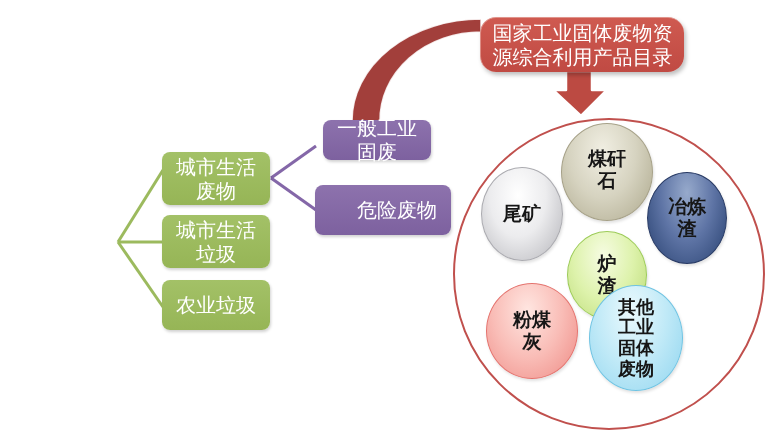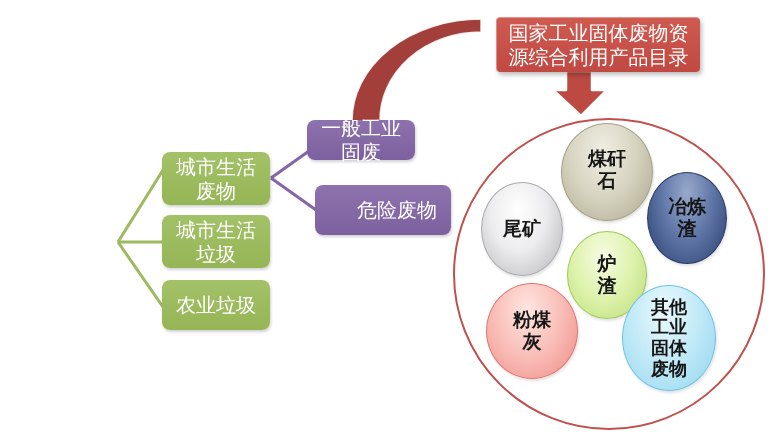--- a/index.html
+++ b/index.html
@@ -15,57 +15,57 @@
     white-space:pre-line;line-height:1.2;font-size:20px;
     box-shadow:1px 2px 3px rgba(0,0,0,0.18);
   }
   .node-blue{left:8px;top:218px;width:109px;height:49px;
     background:linear-gradient(180deg,#5688c3,#4a7cb8);}
   .node-green1{left:162px;top:152px;width:108px;height:53px;}
   .node-green2{left:162px;top:215px;width:108px;height:53px;font-family:Liberation Serif, serif;}
   .node-green3{left:162px;top:280px;width:108px;height:50px;}
   .node-green1,.node-green2,.node-green3{
     background:linear-gradient(180deg,#a3c167,#96b556);}
-  .node-purple1{left:307px;top:120px;width:108px;height:40px;}
+  .node-purple1{left:323px;top:120px;width:108px;height:40px;}
   .node-purple2{left:315px;top:185px;width:108px;height:50px;padding-left:28px;}
   .node-purple1,.node-purple2{
     background:linear-gradient(180deg,#8d72ad,#7d619f);}
   .node-red{
-    left:496px;top:17px;width:203px;height:54px;border-radius:4px;
+    left:480px;top:17px;width:203px;height:54px;border-radius:16px;
     background:linear-gradient(180deg,#cf5a50,#c04a43);
     border-top:1px solid #e0948c;border-left:1px solid #dd8d85;
     box-shadow:2px 3px 4px rgba(0,0,0,0.25);
   }
   
   .catalog-circle{
     position:absolute;left:453px;top:118px;width:308px;height:308px;
     border:2.5px solid #c0504d;border-radius:50%;background:transparent;
   }
   
   .bubble{
     position:absolute;border-radius:50%;display:flex;align-items:center;justify-content:center;
     text-align:center;color:#161616;font-weight:bold;font-size:19px;line-height:1.15;
     white-space:pre-line;box-shadow:1px 2px 3px rgba(0,0,0,0.12);
   }
   .bubble-coal-gangue{left:561px;top:123px;width:90px;height:96px;
     background:radial-gradient(ellipse at 45% 28%,#f1efe3 0%,#d6d3c0 48%,#aca78b 100%);
     border:1px solid #a6a188;font-family:Liberation Mono, monospace;}
-  .bubble-tailings{left:481px;top:182px;width:80px;height:92px;
+  .bubble-tailings{left:481px;top:167px;width:80px;height:92px;
     background:radial-gradient(ellipse at 45% 30%,#ffffff 0%,#ececee 45%,#b3b3b8 100%);
     border:1px solid #ababb0;}
   .bubble-smelting-slag{left:647px;top:172px;width:78px;height:90px;
     background:radial-gradient(ellipse at 50% 22%,#97aacc 0%,#5e74a5 48%,#27406f 100%);
     border:1px solid #2a3c66;}
   .bubble-furnace-slag{left:567px;top:231px;width:78px;height:86px;
     background:radial-gradient(ellipse at 45% 28%,#f6fce2 0%,#ddf2ab 50%,#bada74 100%);
     border:1px solid #9ccb58;}
   .bubble-fly-ash{left:486px;top:283px;width:90px;height:94px;
     background:radial-gradient(ellipse at 45% 28%,#ffe6e1 0%,#f9bcb6 50%,#ee8a84 100%);
     border:1px solid #e4736e;}
-  .bubble-other{left:622px;top:285px;width:92px;height:104px;font-size:18px;
+  .bubble-other{left:589px;top:285px;width:92px;height:104px;font-size:18px;
     background:radial-gradient(ellipse at 45% 25%,#eaf9fd 0%,#bfe9f7 50%,#90d5ef 100%);
     border:1px solid #6fc3e2;}
 </style>
 </head>
 <body>
 
 <div class="canvas">
 
   <div class="catalog-circle"></div>
 

